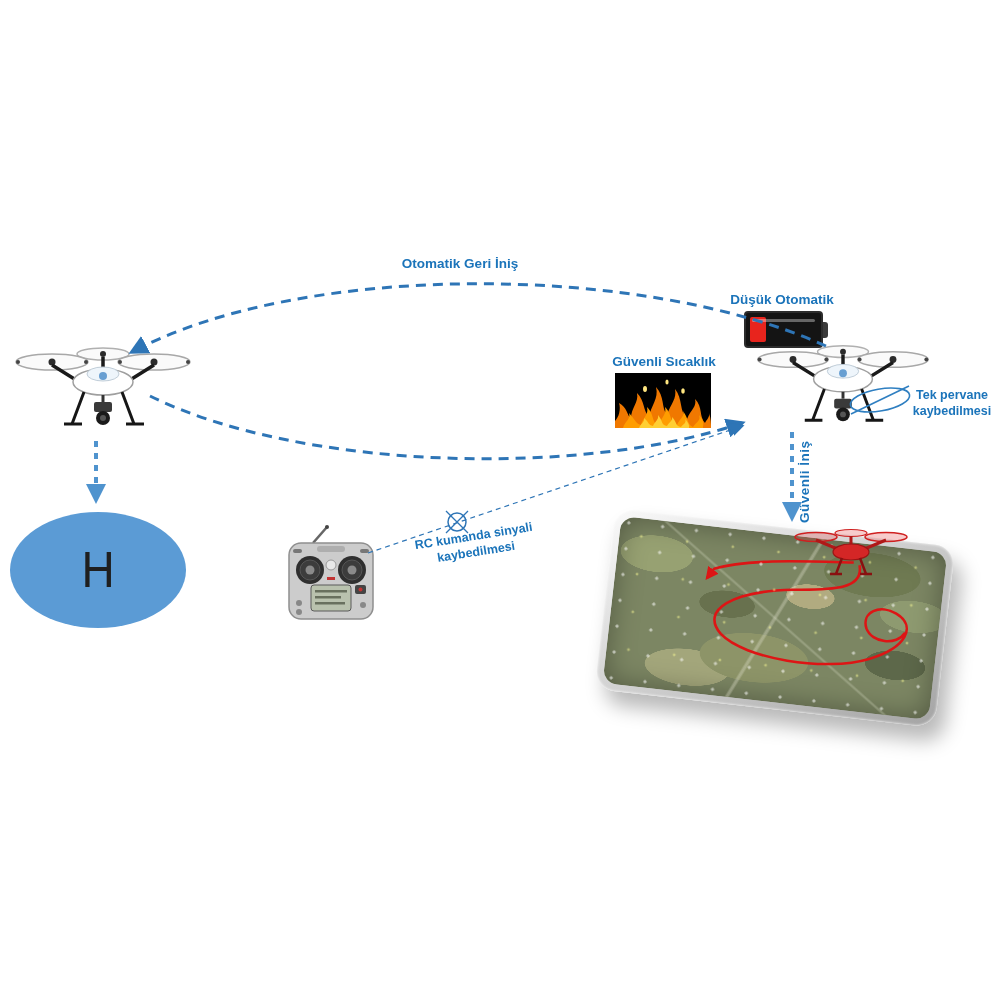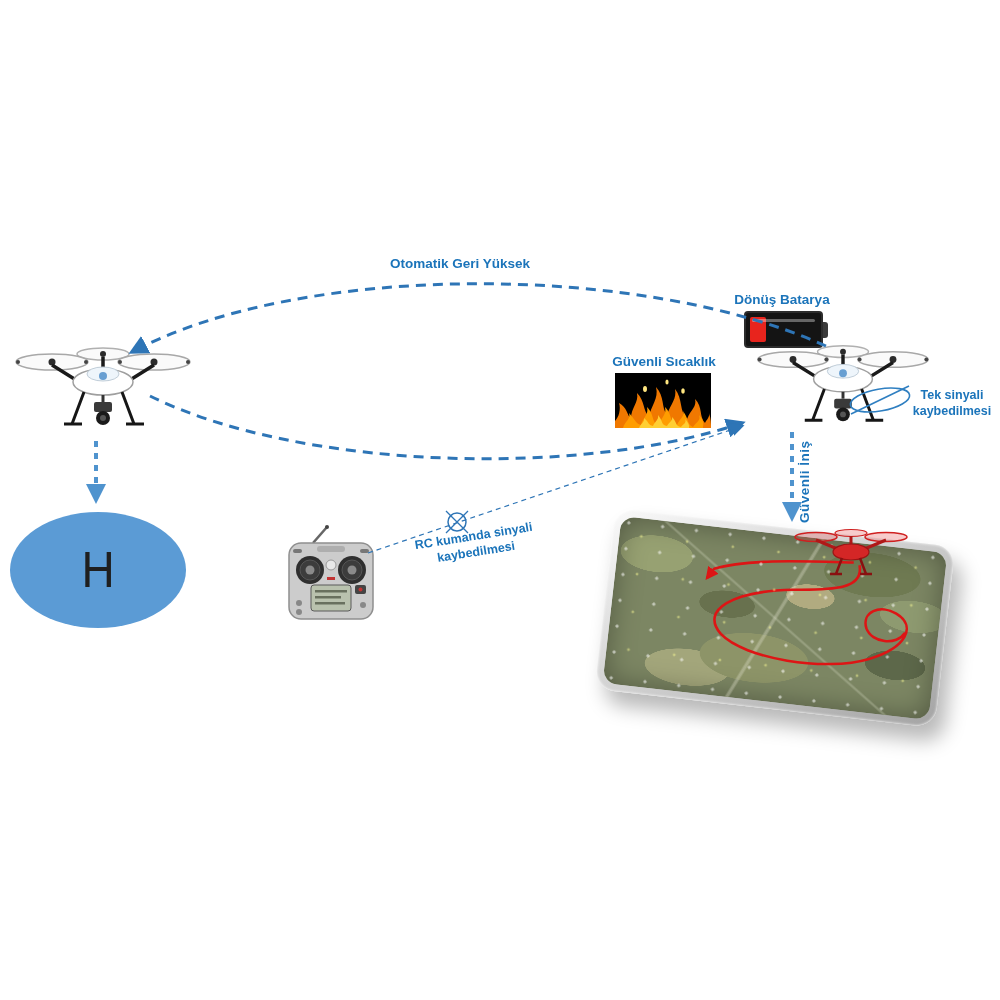--- a/index.html
+++ b/index.html
@@ -95,24 +95,24 @@
         <path d="M0 0 L10 5 L0 10 z" fill="#2e75b6"></path>
       </marker>
     </defs>
     <path d="M 826 346 C 640 262, 300 262, 132 352" fill="none" stroke="#2e75b6" stroke-width="3" stroke-dasharray="10 7" marker-end="url(#mArrow)"></path>
     <path d="M 150 396 C 300 470, 580 478, 742 423" fill="none" stroke="#2e75b6" stroke-width="3" stroke-dasharray="10 7" marker-end="url(#mArrow)"></path>
     <path d="M 96 441 L 96 498" fill="none" stroke="#4f93ce" stroke-width="4" stroke-dasharray="6 6" marker-end="url(#mArrowLight)"></path>
     <path d="M 792 432 L 792 516" fill="none" stroke="#4f93ce" stroke-width="4" stroke-dasharray="6 6" marker-end="url(#mArrowLight)"></path>
     <path d="M 368 553 L 742 426" fill="none" stroke="#2e75b6" stroke-width="1.2" stroke-dasharray="5 4" marker-end="url(#mArrowThin)"></path>
   </svg>
 
-  <div class="label auto-return">Otomatik Geri Yüksek</div>
-  <div class="label low-battery">Dönüş Batarya</div>
+  <div class="label auto-return">Otomatik Geri İniş</div>
+  <div class="label low-battery">Düşük Otomatik</div>
   <div class="label high-temp">Güvenli Sıcaklık</div>
-  <div class="label prop-loss">Tek sinyali kaybedilmesi</div>
+  <div class="label prop-loss">Tek pervane kaybedilmesi</div>
   <div class="label rc-loss">RC kumanda sinyali kaybedilmesi</div>
   <div class="label safe-landing">Güvenli İniş</div>
 
   <svg class="abs drone drone-left" viewBox="0 0 178 102">
     <g>
       <ellipse cx="89" cy="18" rx="26" ry="6" fill="#fafafa" stroke="#b0b0b0" stroke-width="1.5"></ellipse>
       <ellipse cx="38" cy="26" rx="36" ry="8" fill="#fafafa" stroke="#a8a8a8" stroke-width="1.5"></ellipse>
       <ellipse cx="140" cy="26" rx="36" ry="8" fill="#fafafa" stroke="#a8a8a8" stroke-width="1.5"></ellipse>
       <circle cx="4" cy="26" r="2" fill="#444"></circle>
         <circle cx="72" cy="26" r="2" fill="#444"></circle>

